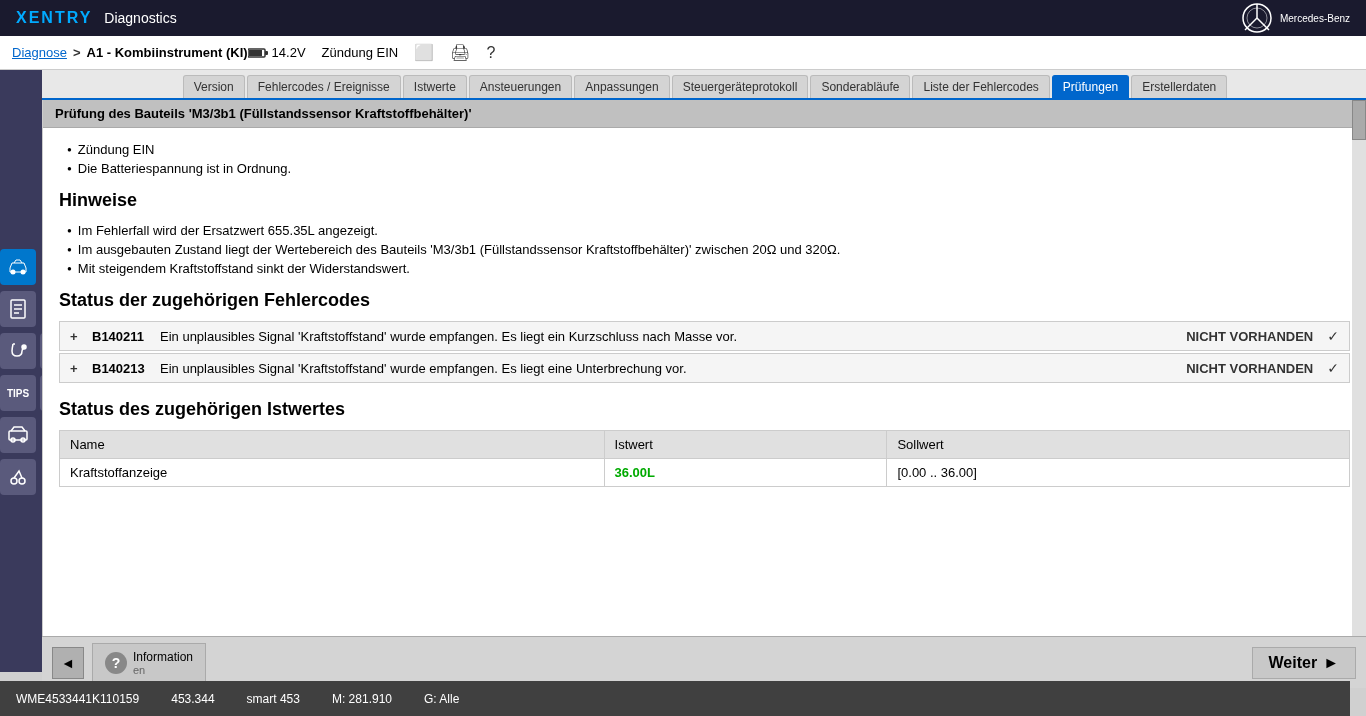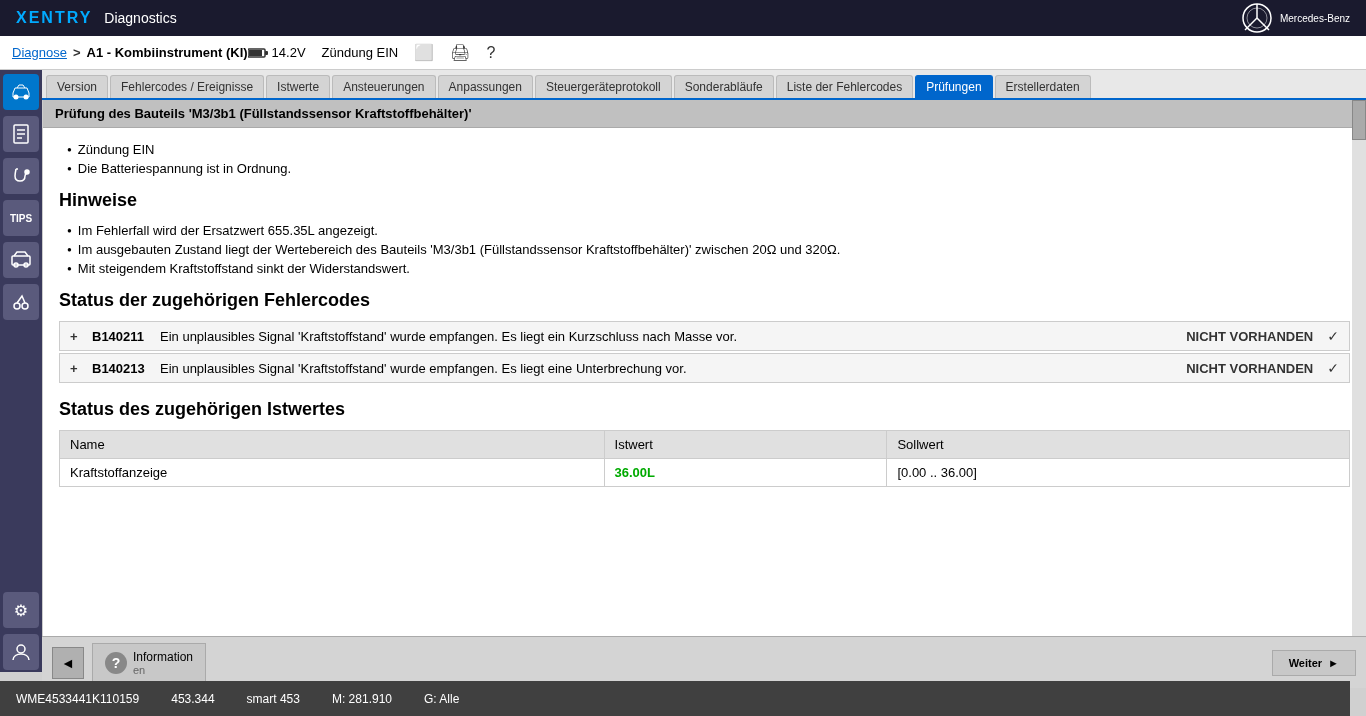--- a/index.html
+++ b/index.html
@@ -78,21 +78,20 @@
 
     
     #sidebar {
       position: absolute;
       left: 0;
       top: 70px;
       width: 42px;
       bottom: 44px;
       background: #3a3a5c;
       display: flex;
-      flex-direction: column;
       align-items: center;
       padding-top: 4px;
       gap: 2px;
     }
     .sidebar-btn {
       width: 36px;
       height: 36px;
       background: #5a5a7c;
       border-radius: 4px;
       display: flex;
@@ -110,20 +109,21 @@
       position: absolute;
       left: 42px;
       top: 70px;
       right: 0;
       height: 30px;
       background: #e8e8e8;
       display: flex;
       align-items: flex-end;
       padding-left: 4px;
       border-bottom: 2px solid #0066cc;
+      justify-content: center;
     }
     .tab {
       padding: 4px 10px;
       font-size: 12px;
       cursor: pointer;
       border: 1px solid #bbb;
       border-bottom: none;
       background: #d4d4d4;
       margin-right: 2px;
       border-radius: 3px 3px 0 0;
@@ -316,21 +316,21 @@
       font-size: 14px;
     }
     .weiter-btn {
       display: flex;
       align-items: center;
       gap: 6px;
       padding: 6px 16px;
       background: #c8c8c8;
       border: 1px solid #aaa;
       cursor: pointer;
-      font-size: 11px;
+      font-size: 16px;
       font-weight: bold;
     }
 
     
     #status-footer {
       position: absolute;
       left: 0;
       right: 16px;
       bottom: 0;
       height: 35px;

